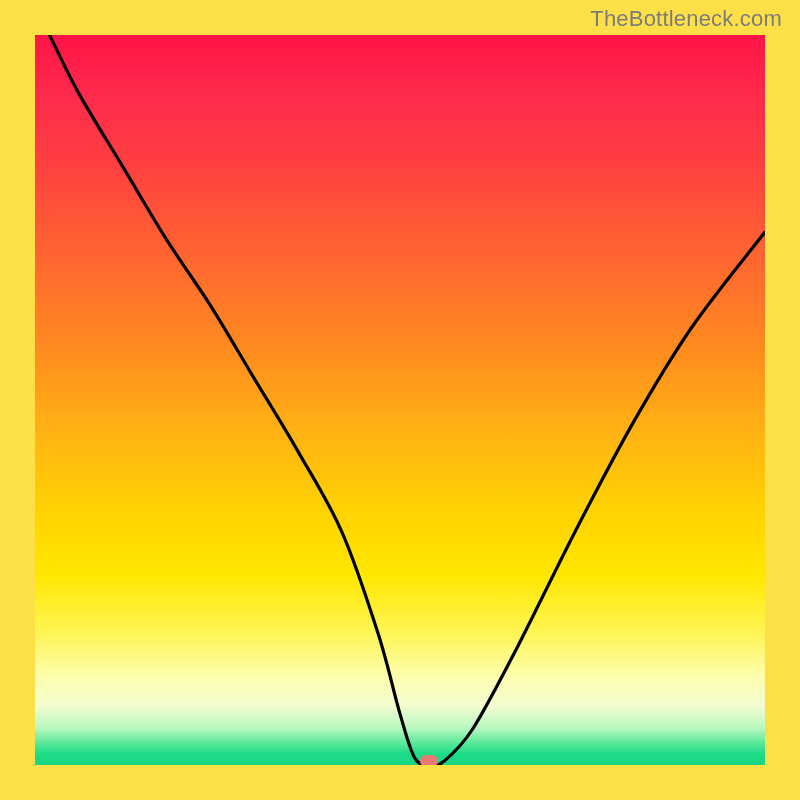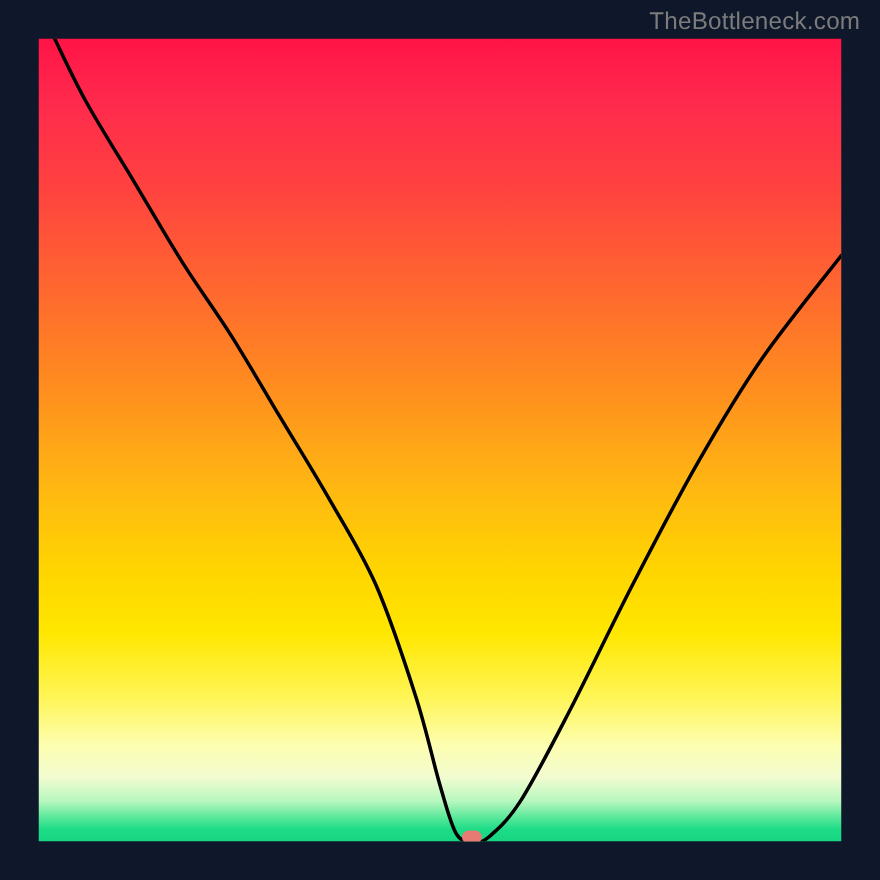--- a/index.html
+++ b/index.html
@@ -8,21 +8,21 @@
     width: 800px;
     height: 800px;
     background: #000;
     overflow: hidden;
     font-family: Arial, Helvetica, sans-serif;
   }
   .frame {
     position: relative;
     width: 800px;
     height: 800px;
-    background: #0f172a;
+    background: #fde047;
   }
   .plot-area {
     position: absolute;
     left: 35px;
     top: 35px;
     width: 730px;
     height: 730px;
     overflow: hidden;
   }
   .gradient {

